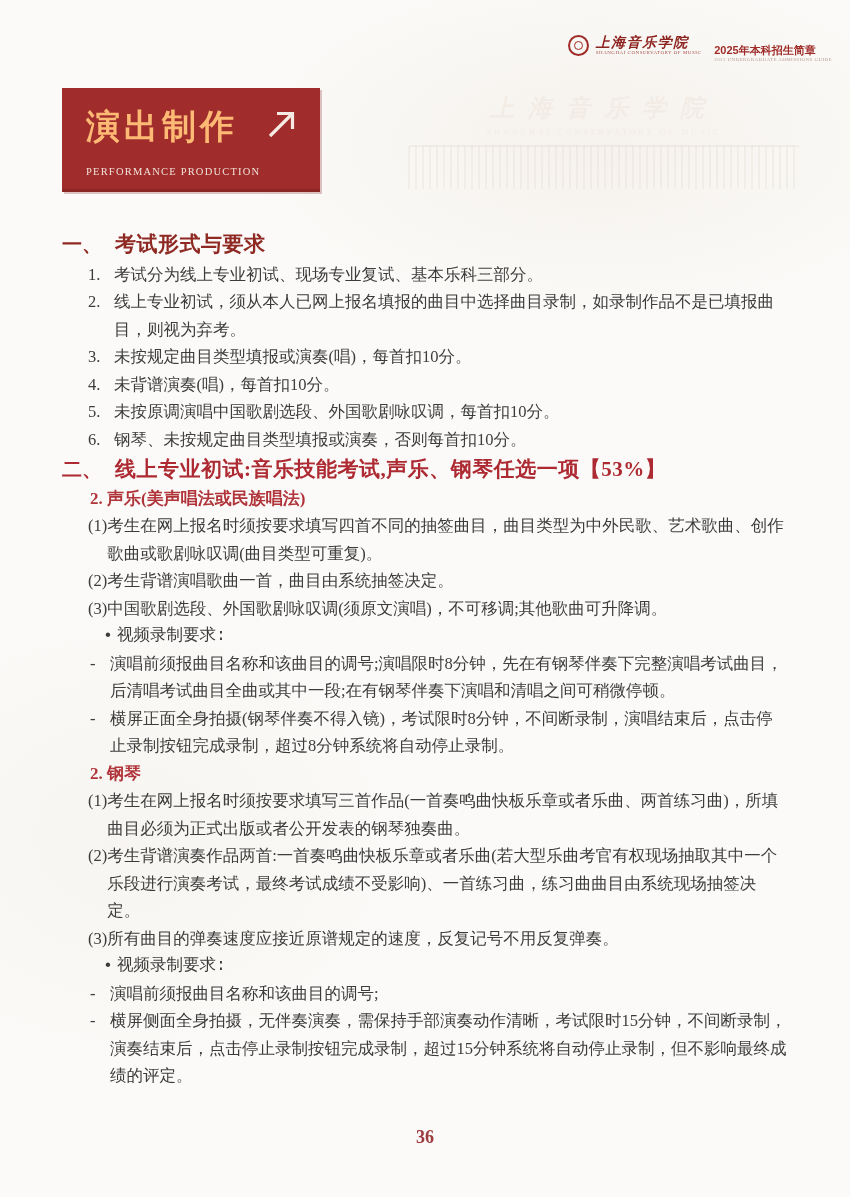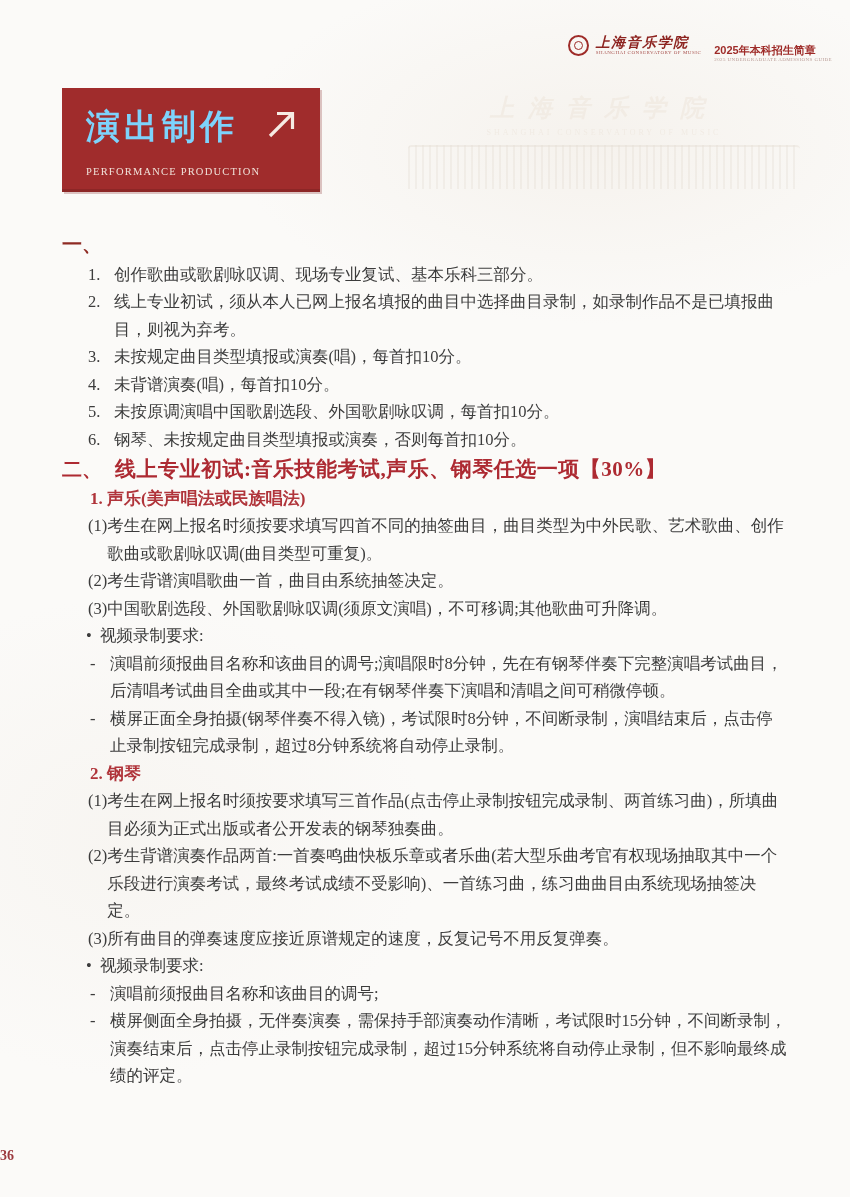--- a/index.html
+++ b/index.html
@@ -33,21 +33,21 @@
            letter-spacing:14px; color:#eee6dc; }
   .wm-en { text-align:center; font-size:8px; letter-spacing:3px; color:#ece4da; margin-top:4px; }
   .wm-fence { margin-top:8px; height:44px; border-top:2px solid rgba(214,203,190,.45);
               background:repeating-linear-gradient(90deg, rgba(216,206,193,.4) 0 2px, transparent 2px 7px);
               border-radius:4px 4px 0 0; }
 
   
   .banner { position:absolute; left:62px; top:88px; width:258px; height:104px;
             background:#a02c2c; box-shadow:inset 0 -3px 0 rgba(0,0,0,.12), 2px 2px 0 rgba(126,31,31,.25); }
   .banner-title { position:absolute; left:24px; top:16px; font-size:34px; font-weight:bold;
-                  letter-spacing:4px; color:#7dd3fc; }
+                  letter-spacing:4px; color:#fdba74; }
   .banner-arrow { position:absolute; right:22px; top:20px; width:34px; height:34px; }
   .banner-sub { position:absolute; left:24px; bottom:15px; font-size:10.5px; font-weight:normal;
                 letter-spacing:1.2px; color:#f0e2da; }
 
   
   .main { position:absolute; left:62px; top:231px; width:727px; font-size:16.5px; line-height:27.5px; }
 
   .sec-head { display:flex; align-items:baseline; font-weight:bold; }
   .sec-head.first { color:#8e2a23; margin-bottom:2px; }
   .sec-head.second { color:#ad2a32; margin-top:3px; margin-bottom:1px; }
@@ -56,29 +56,29 @@
 
   .num-item { display:flex; margin-left:26px; }
   .num { width:26px; flex:none; }
   .flex-text { flex:1; }
 
   .sub-heading { margin-left:28px; font-size:17px; font-weight:bold; color:#b0343a; }
 
   .para { display:flex; margin-left:26px; }
   .para-num { flex:none; }
 
-  .bullet-line { margin-left:24px; }
+  .bullet-line { margin-left:41px;font-family:Liberation Mono, monospace; }
   .bullet-mark { display:inline-block; width:14px; }
 
   .note { display:flex; margin-left:28px; }
   .dash { width:20px; flex:none; }
 
   
-  .footer { position:absolute; bottom:33px; left:0; width:100%; text-align:left;
-            font-size:14px; font-weight:bold; color:#9c3a3f; }
+  .footer { position:absolute; bottom:49px; left:0; width:100%; text-align:center;
+            font-size:18px; font-weight:bold; color:#9c3a3f; }
 </style>
 </head>
 <body>
 
 <div class="hdr">
   <div class="seal">
       <div class="seal-dot"></div>
     </div>
   <div class="school-block">
     <div class="school-cn">上海音乐学院</div>
@@ -102,25 +102,26 @@
     <line x1="6" y1="28" x2="27" y2="7" stroke="#f6ebe4" stroke-width="3.2"></line>
     <polyline points="13,5.5 28.5,5.5 28.5,21" fill="none" stroke="#f6ebe4" stroke-width="3.2"></polyline>
   </svg>
   <div class="banner-sub">PERFORMANCE PRODUCTION</div>
 </div>
 
 <div class="main">
 
   <div class="sec-head first">
     <span class="sec-marker">一、</span>
+    <span class="sec-title">考试形式与要求</span>
   </div>
 
   <div class="num-item">
     <span class="num">1.</span>
-    <span class="flex-text">创作歌曲或歌剧咏叹调、现场专业复试、基本乐科三部分。</span>
+    <span class="flex-text">考试分为线上专业初试、现场专业复试、基本乐科三部分。</span>
   </div>
   <div class="num-item">
     <span class="num">2.</span>
     <span class="flex-text">线上专业初试，须从本人已网上报名填报的曲目中选择曲目录制，如录制作品不是已填报曲目，则视为弃考。</span>
   </div>
   <div class="num-item">
     <span class="num">3.</span>
     <span class="flex-text">未按规定曲目类型填报或演奏(唱)，每首扣10分。</span>
   </div>
   <div class="num-item">
@@ -131,24 +132,24 @@
     <span class="num">5.</span>
     <span class="flex-text">未按原调演唱中国歌剧选段、外国歌剧咏叹调，每首扣10分。</span>
   </div>
   <div class="num-item">
     <span class="num">6.</span>
     <span class="flex-text">钢琴、未按规定曲目类型填报或演奏，否则每首扣10分。</span>
   </div>
 
   <div class="sec-head second">
     <span class="sec-marker">二、</span>
-    <span class="sec-title">线上专业初试:音乐技能考试,声乐、钢琴任选一项【30%】</span>
-  </div>
-
-  <div class="sub-heading">1. 声乐(美声唱法或民族唱法)</div>
+    <span class="sec-title">线上专业初试:音乐技能考试,声乐、钢琴任选一项【53%】</span>
+  </div>
+
+  <div class="sub-heading">2. 声乐(美声唱法或民族唱法)</div>
 
   <div class="para">
     <span class="para-num">(1)</span>
     <span class="flex-text">考生在网上报名时须按要求填写四首不同的抽签曲目，曲目类型为中外民歌、艺术歌曲、创作歌曲或歌剧咏叹调(曲目类型可重复)。</span>
   </div>
   <div class="para">
     <span class="para-num">(2)</span>
     <span class="flex-text">考生背谱演唱歌曲一首，曲目由系统抽签决定。</span>
   </div>
   <div class="para">
@@ -165,21 +166,21 @@
   </div>
   <div class="note">
     <span class="dash">-</span>
     <span class="flex-text">横屏正面全身拍摄(钢琴伴奏不得入镜)，考试限时8分钟，不间断录制，演唱结束后，点击停止录制按钮完成录制，超过8分钟系统将自动停止录制。</span>
   </div>
 
   <div class="sub-heading">2. 钢琴</div>
 
   <div class="para">
     <span class="para-num">(1)</span>
-    <span class="flex-text">考生在网上报名时须按要求填写三首作品(点击停止录制按钮完成录制、两首练习曲)，所填曲目必须为正式出版或者公开发表的钢琴独奏曲。</span>
+    <span class="flex-text">考生在网上报名时须按要求填写三首作品(一首奏鸣曲快板乐章或者乐曲、两首练习曲)，所填曲目必须为正式出版或者公开发表的钢琴独奏曲。</span>
   </div>
   <div class="para">
     <span class="para-num">(2)</span>
     <span class="flex-text">考生背谱演奏作品两首:一首奏鸣曲快板乐章或者乐曲(若大型乐曲考官有权现场抽取其中一个乐段进行演奏考试，最终考试成绩不受影响)、一首练习曲，练习曲曲目由系统现场抽签决定。</span>
   </div>
   <div class="para">
     <span class="para-num">(3)</span>
     <span class="flex-text">所有曲目的弹奏速度应接近原谱规定的速度，反复记号不用反复弹奏。</span>
   </div>
 

